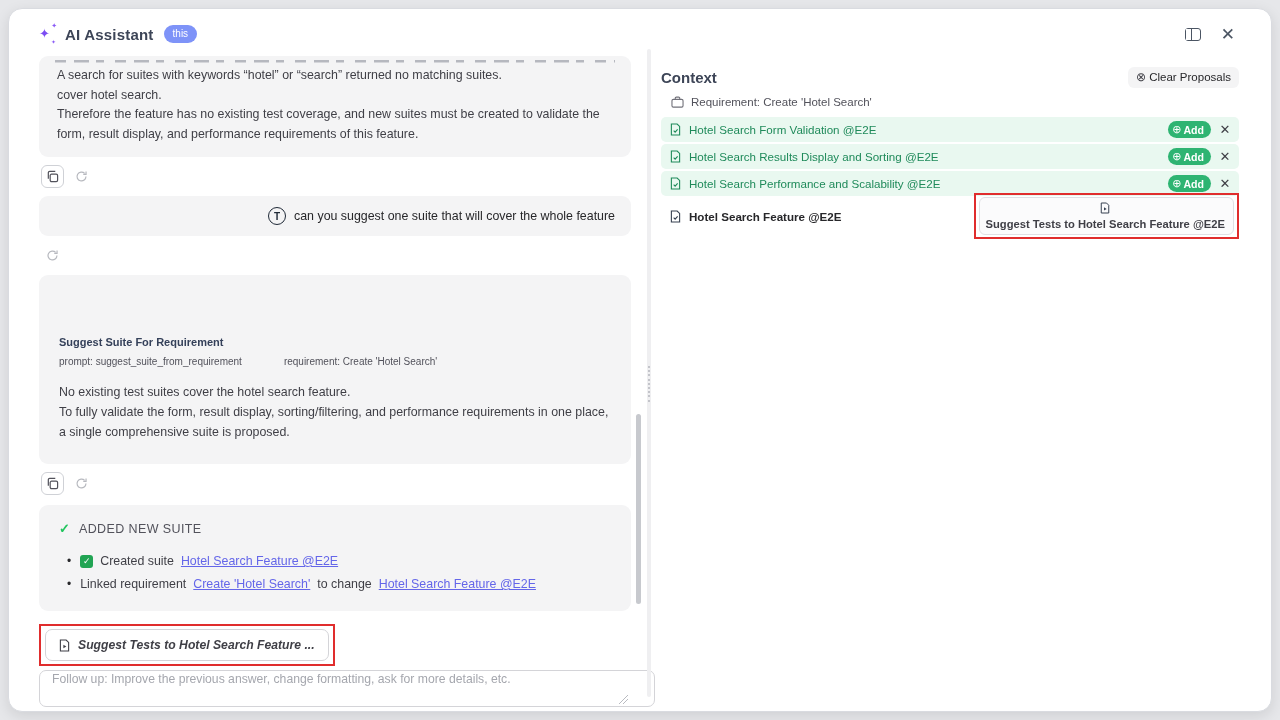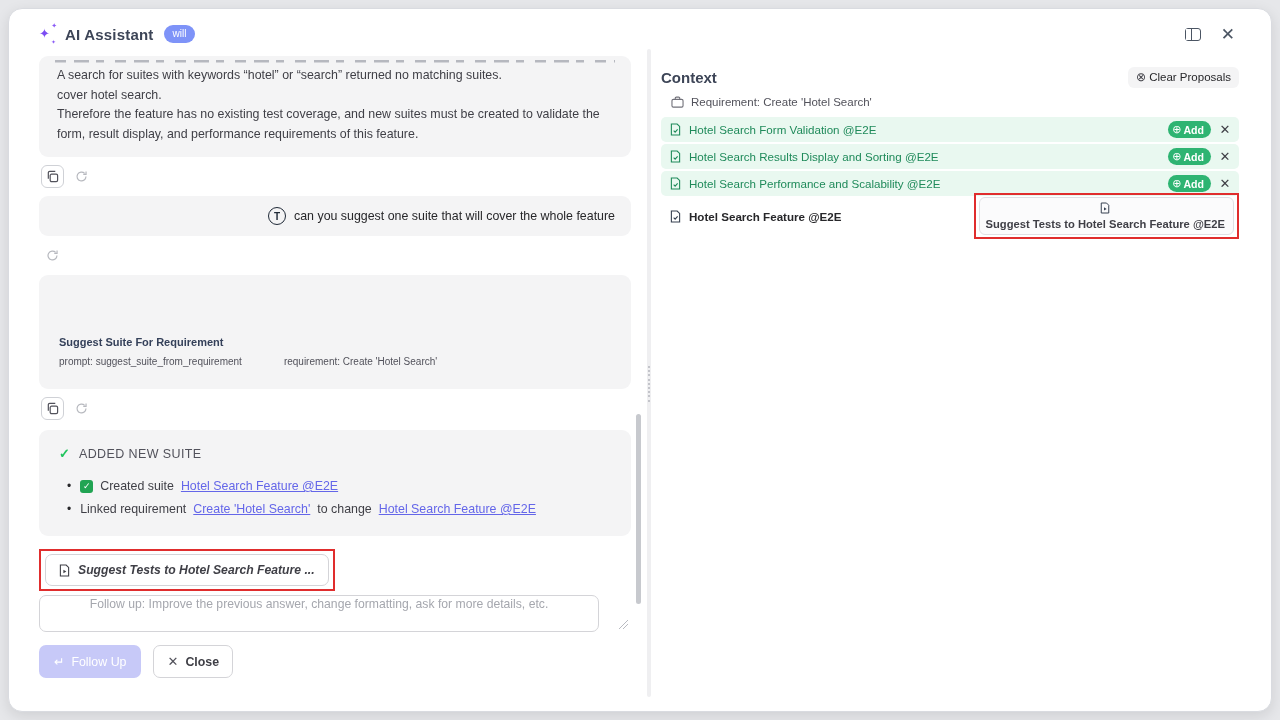--- a/index.html
+++ b/index.html
@@ -60,22 +60,22 @@
                display:flex; align-items:center; justify-content:center; }
   .lnk { color:#6466e9; text-decoration:underline; cursor:pointer; }
 
   .annot { border:2.5px solid #e02d2d; }
   .chip-annot { display:inline-block; margin-top:13px; padding:3px 4px; }
   .chip { background:#fff; border:1px solid #d4d4d8; border-radius:7px; padding:8px 13px;
           display:inline-flex; align-items:center; gap:8px; font-size:12.2px; font-weight:bold; color:#3f3f46; cursor:pointer;font-style:italic; }
   .chip svg { display:block; }
 
   .followup { margin-top:4px; }
-  .followup textarea { width:560px; height:37px; resize:none; border:1px solid #d4d4d8; border-radius:7px;
-        padding:1px 12px; font-family:"Liberation Sans",sans-serif; font-size:12.2px; color:#27272a; outline:none; display:block;text-align:center; }
+  .followup textarea { width:616px; height:37px; resize:none; border:1px solid #d4d4d8; border-radius:7px;
+        padding:1px 12px; font-family:"Liberation Sans",sans-serif; font-size:12.2px; color:#27272a; outline:none; display:block; }
   .followup textarea::placeholder { color:#a5a7ae; }
   .ta-wrap { position:relative; }
   .grip { position:absolute; right:3px; bottom:3px; width:9px; height:9px; pointer-events:none;
      background:linear-gradient(135deg, transparent 0 45%, #b9bbc1 45% 52%, transparent 52% 70%, #b9bbc1 70% 77%, transparent 77%); }
 
   .btn-row { margin-top:13px; display:flex; gap:12px; }
   .btn-follow { background:#c7c9f8; color:#fff; border:none; border-radius:7px; padding:8px 15px;
         font-size:12.4px; font-family:"Liberation Sans",sans-serif; display:flex; align-items:center; gap:7px; cursor:pointer; }
   .btn-close { background:#fff; color:#3f3f46; border:1px solid #d4d4d8; border-radius:7px; padding:8px 13px;
         font-size:12.4px; font-weight:bold; font-family:"Liberation Sans",sans-serif; display:flex; align-items:center; gap:7px; cursor:pointer; }
@@ -119,21 +119,21 @@
 
 <div class="card">
 
   <div class="hdr">
     <span class="sparkle">
       <span class="s1">✦</span>
         <span class="s2">✦</span>
         <span class="s3">✦</span>
     </span>
     <span class="hdr-title">AI Assistant</span>
-    <span class="beta">will</span>
+    <span class="beta">this</span>
     <span class="hdr-right">
       <span class="panel-ico"></span>
       <span class="x-ico">✕</span>
     </span>
   </div>
 
   <div class="chat">
 
     <div class="bubble msg1">
       <div class="clipline"></div>
@@ -171,20 +171,24 @@
             <path d="M11.9 1.6 v3 h-3"></path>
         </svg>
       </span>
     </div>
 
     <div class="bubble tool-card">
       <div class="tool-title">Suggest Suite For Requirement</div>
       <div class="meta-row">
         <span>prompt: suggest_suite_from_requirement</span>
         <span>requirement: Create 'Hotel Search'</span>
+      </div>
+      <div class="tool-body">
+        <div>No existing test suites cover the hotel search feature.</div>
+        <div>To fully validate the form, result display, sorting/filtering, and performance requirements in one place, a single comprehensive suite is proposed.</div>
       </div>
     </div>
 
     <div class="tool-row">
       <span class="icon-btn bordered">
         <svg width="13" height="13" viewBox="0 0 14 14" fill="none" stroke="currentColor" stroke-width="1.3">
           <rect x="4.5" y="4.5" width="8" height="8" rx="1.5"></rect>
             <path d="M2.5 9.5 V3 a1.5 1.5 0 0 1 1.5 -1.5 h6"></path>
         </svg>
       </span>

